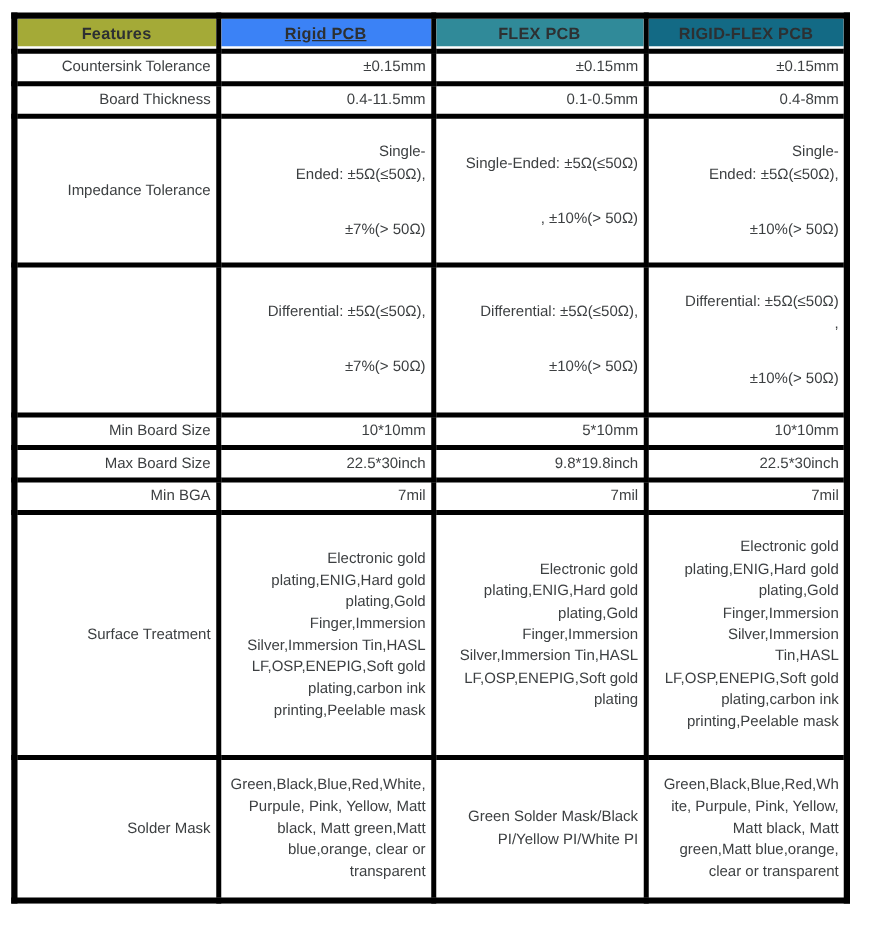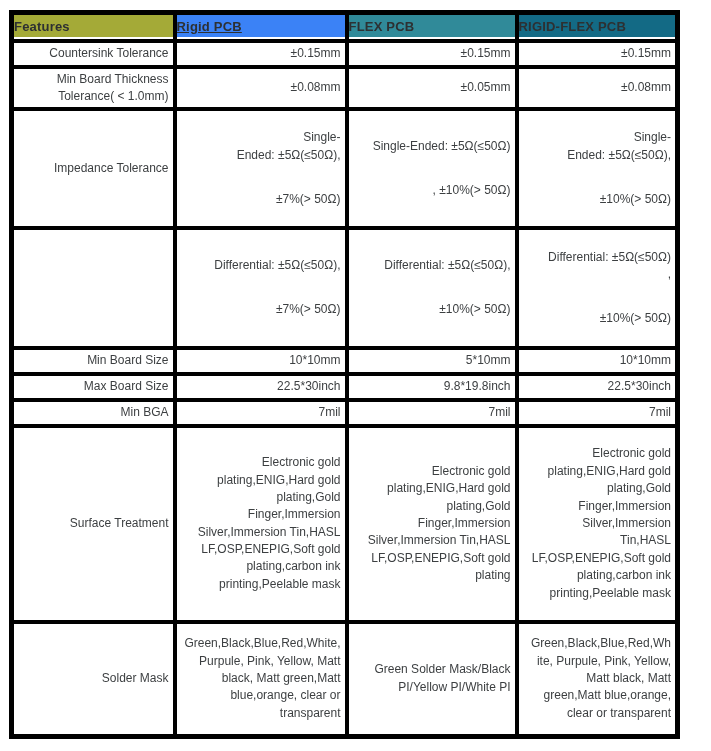--- a/index.html
+++ b/index.html
@@ -3,21 +3,21 @@
 <meta charset="utf-8">
 <style>
   html,body{margin:0;padding:0;background:#ffffff;}
   body{font-family:"Liberation Sans","DejaVu Sans",sans-serif;color:#3c3f41;}
   .wrap{padding:10px 10px 0 9px;}
   table.spec{border-collapse:collapse;table-layout:fixed;border:5px solid #000;background:#fff;}
   td,th{border:4px solid #000;overflow:hidden;}
   td{font-size:12px;line-height:1.45;text-align:right;vertical-align:middle;
      padding:1px 4px;white-space:pre-line;overflow-wrap:break-word;}
   th{padding:0 0 2px 0;background:#fff;vertical-align:top;}
-  .hfill{height:22px;display:flex;align-items:center;justify-content:flex-start;
+  .hfill{height:22px;display:flex;align-items:center;justify-content:center;
          font-weight:bold;font-size:13px;color:#2d3032;letter-spacing:.2px;}
   .para + .para{margin-top:9px;}
   tr.rh20 td{height:20px;}
   tr.rh36 td{height:36px;}
   tr.rh68 td{height:68px;}
   tr.rh48 td{height:48px;}
   tr.rh190 td{height:190px;}
   tr.rh108 td{height:108px;}
 </style>
 </head>
@@ -55,26 +55,25 @@
       </th>
     </tr>
   </thead>
   <tbody>
     <tr class="rh20">
       <td>Countersink Tolerance</td>
       <td>±0.15mm</td>
       <td>±0.15mm</td>
       <td>±0.15mm</td>
     </tr>
-    <tr class="rh36">
-      <td>Min Board Thickness
-Tolerance( &lt; 1.0mm)</td>
-      <td>±0.08mm</td>
-      <td>±0.05mm</td>
-      <td>±0.08mm</td>
+    <tr class="rh20">
+      <td>Board Thickness</td>
+      <td>0.4-11.5mm</td>
+      <td>0.1-0.5mm</td>
+      <td>0.4-8mm</td>
     </tr>
     <tr class="rh68">
       <td>Impedance Tolerance</td>
       <td>
         <div class="para">Single-
 Ended: ±5Ω(≤50Ω),</div>
         <div class="para">±7%(&gt; 50Ω)</div>
       </td>
       <td>
         <div class="para">Single-Ended: ±5Ω(≤50Ω)</div>

